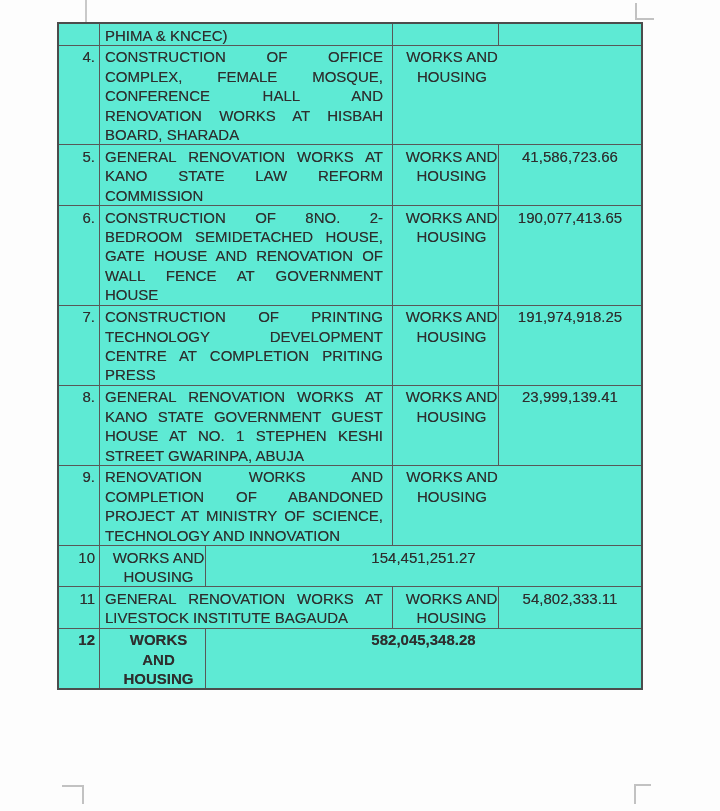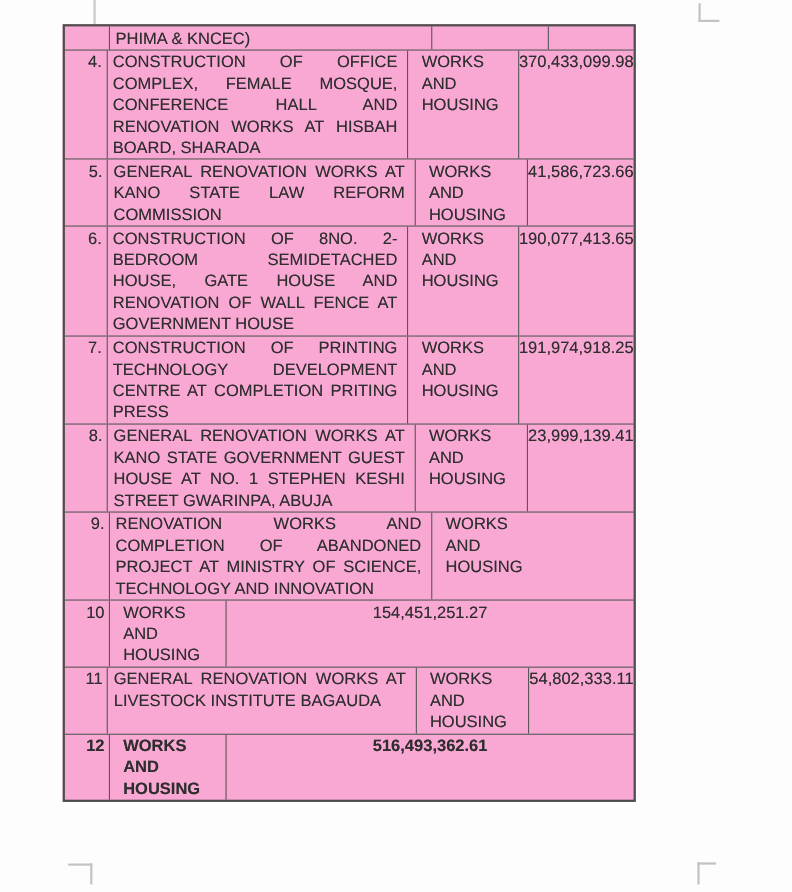--- a/index.html
+++ b/index.html
@@ -12,41 +12,41 @@
     position:relative;
     width:720px; height:811px;
     overflow:hidden;
     background:#fdfdfd;
   }
 
   
   .doc-table {
     position:absolute;
     left:57px; top:22px;
-    width:521px;
+    width:586px;
     box-sizing:border-box;
     border:2px solid #4c4c4c;
-    background:#f9a8d4;
+    background:#5eead4;
   }
   .tr { display:flex; border-bottom:1.5px solid #585858; }
   .tr:last-child { border-bottom:none;font-weight:bold; }
   .td {
     box-sizing:border-box;
     padding-top:1.5px;
     font-size:15px;
     line-height:19.4px;
     color:#2e2e2e;
     text-shadow:0 0 0.6px rgba(46,46,46,0.55);
     border-right:1.5px solid #585858;
     min-height:1px;
   }
   .td:last-child { border-right:none; }
   .td.num      { width:41px;  text-align:right;  padding-right:4px; }
   .td.desc     { width:293px; text-align:justify; padding-left:5px; padding-right:9px; }
-  .td.ministry { width:106px; text-align:left; padding-left:12px; padding-right:12px; }
+  .td.ministry { width:106px; text-align:center; padding-left:12px; }
   .td.amount   { flex:1;      text-align:center; }
 
   
   .mark { position:absolute; }
   .mark-top-left     { left:85px;  top:0;     width:2px;  height:22px; background:#c9c9c9; }
   .mark-top-right    { left:635px; top:3px;   width:19px; height:17px;
                        border-left:2px solid #c2c2c2; border-bottom:2px solid #c2c2c2; box-sizing:border-box; }
   .mark-bottom-left  { left:62px;  top:785px; width:22px; height:19px;
                        border-top:2px solid #c2c2c2; border-right:2px solid #c2c2c2; box-sizing:border-box; }
   .mark-bottom-right { left:634px; top:784px; width:17px; height:20px;
@@ -66,21 +66,20 @@
       <div class="td num"></div>
       <div class="td desc">PHIMA &amp; KNCEC)</div>
       <div class="td ministry"></div>
       <div class="td amount"></div>
     </div>
 
     <div class="tr">
       <div class="td num">4.</div>
       <div class="td desc">CONSTRUCTION OF OFFICE COMPLEX, FEMALE MOSQUE, CONFERENCE HALL AND RENOVATION WORKS AT HISBAH BOARD, SHARADA</div>
       <div class="td ministry">WORKS AND HOUSING</div>
-      <div class="td amount">370,433,099.98</div>
     </div>
 
     <div class="tr">
       <div class="td num">5.</div>
       <div class="td desc">GENERAL RENOVATION WORKS AT KANO STATE LAW REFORM COMMISSION</div>
       <div class="td ministry">WORKS AND HOUSING</div>
       <div class="td amount">41,586,723.66</div>
     </div>
 
     <div class="tr">
@@ -119,21 +118,21 @@
     <div class="tr">
       <div class="td num">11</div>
       <div class="td desc">GENERAL RENOVATION WORKS AT LIVESTOCK INSTITUTE BAGAUDA</div>
       <div class="td ministry">WORKS AND HOUSING</div>
       <div class="td amount">54,802,333.11</div>
     </div>
 
     <div class="tr">
       <div class="td num">12</div>
       <div class="td ministry">WORKS AND HOUSING</div>
-      <div class="td amount">516,493,362.61</div>
+      <div class="td amount">582,045,348.28</div>
     </div>
 
   </div>
 
   <span class="mark mark-bottom-left"></span>
   <span class="mark mark-bottom-right"></span>
 
 </div>
 
 </body></html>

